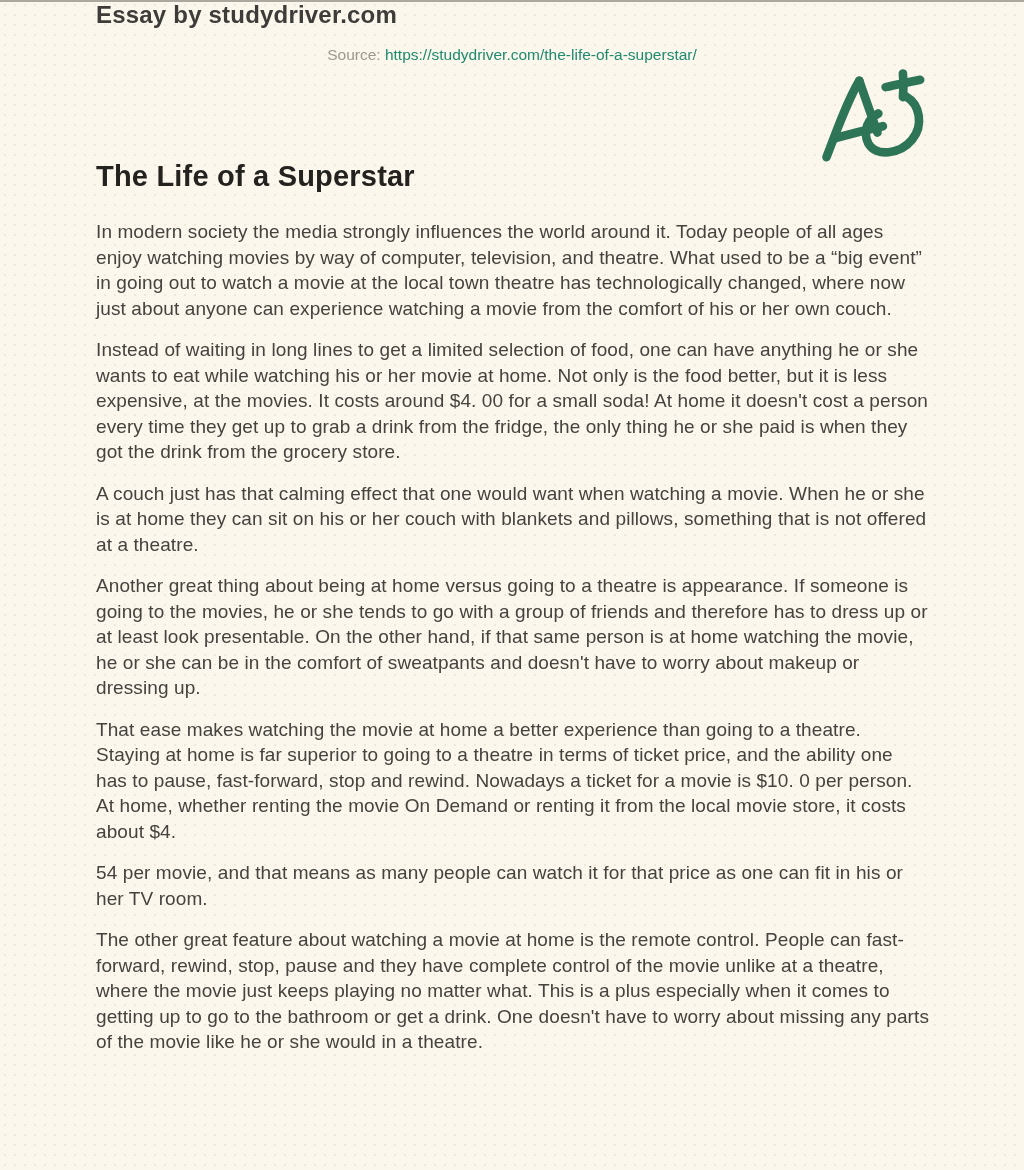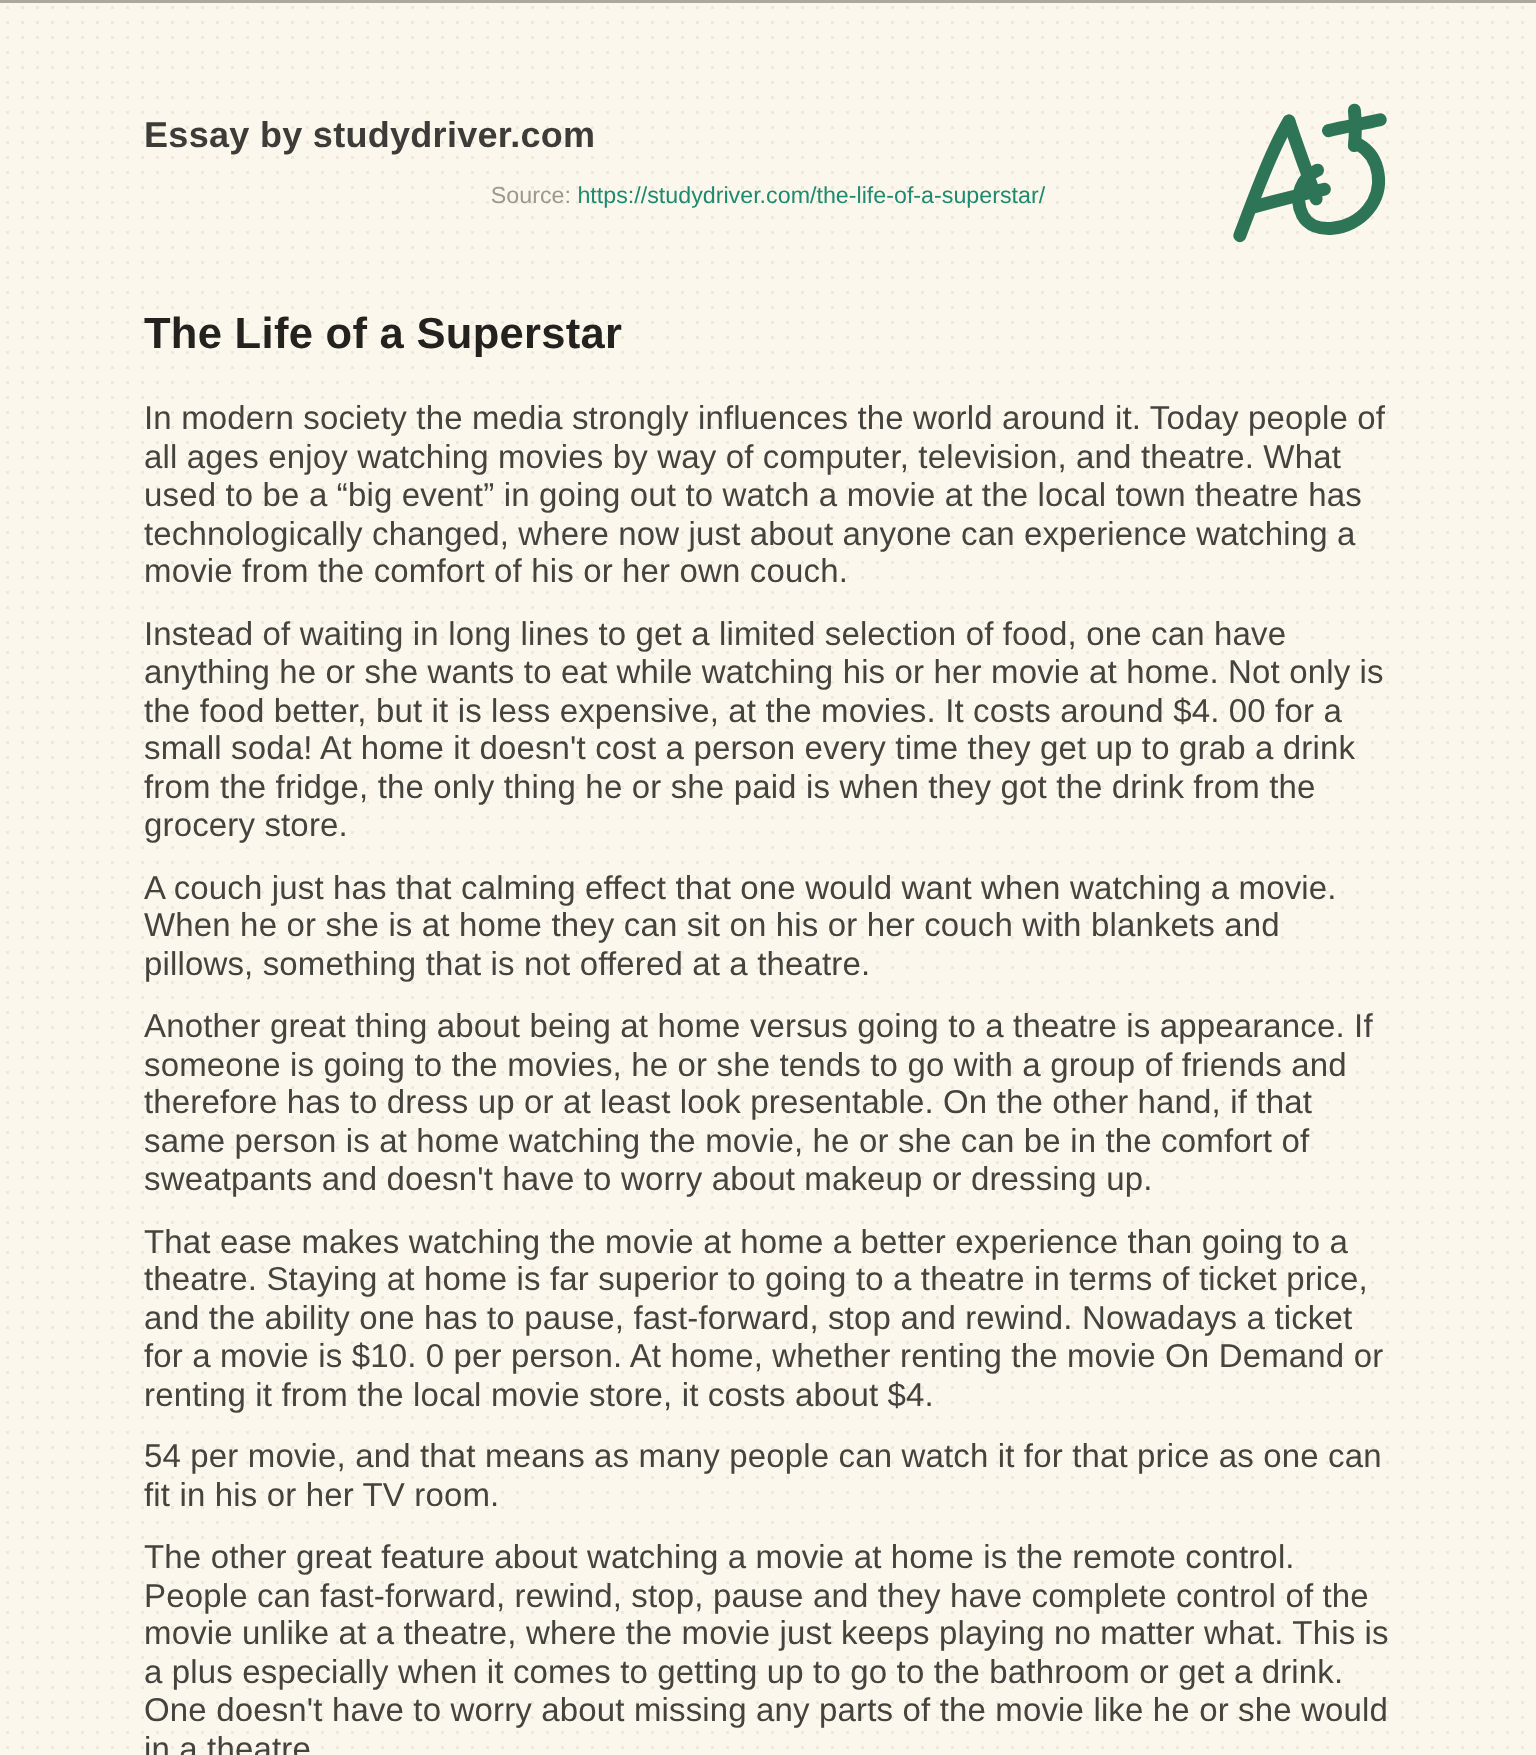--- a/index.html
+++ b/index.html
@@ -23,21 +23,20 @@
     height: 2px;
     background: rgba(75,72,66,0.45);
   }
   .page {
     position: relative;
     width: 1024px;
     height: 1170px;
     padding: 0 96px;
   }
   .doc-header {
-    padding-top: 76px;
     position: relative;
   }
   .site-title {
     margin: 0;
     font-size: 24px;
     line-height: 30px;
     font-weight: 700;
     color: #3d3c39;
     letter-spacing: 0.2px;
   }
@@ -54,34 +53,34 @@
   }
   .logo {
     position: absolute;
     top: 68px;
     right: 0;
     width: 112px;
     height: 100px;
   }
   .logo svg { width: 100%; height: 100%; }
   .essay-title {
-    margin: 65px 0 0 0;
+    margin: 94px 0 0 0;
     font-size: 29px;
     line-height: 34px;
     font-weight: 700;
     color: #23221e;
     letter-spacing: 0.2px;
   }
   .essay-body {
     margin-top: 26px;
     width: 833px;
   }
   .essay-paragraph {
     margin: 0 0 16px 0;
-    font-size: 22px;
+    font-size: 19px;
     line-height: 25.5px;
     color: #45433e;
     letter-spacing: 0.1px;
   }
 </style>
 </head>
 <body>
 
 <div class="top-hairline"></div>
 

